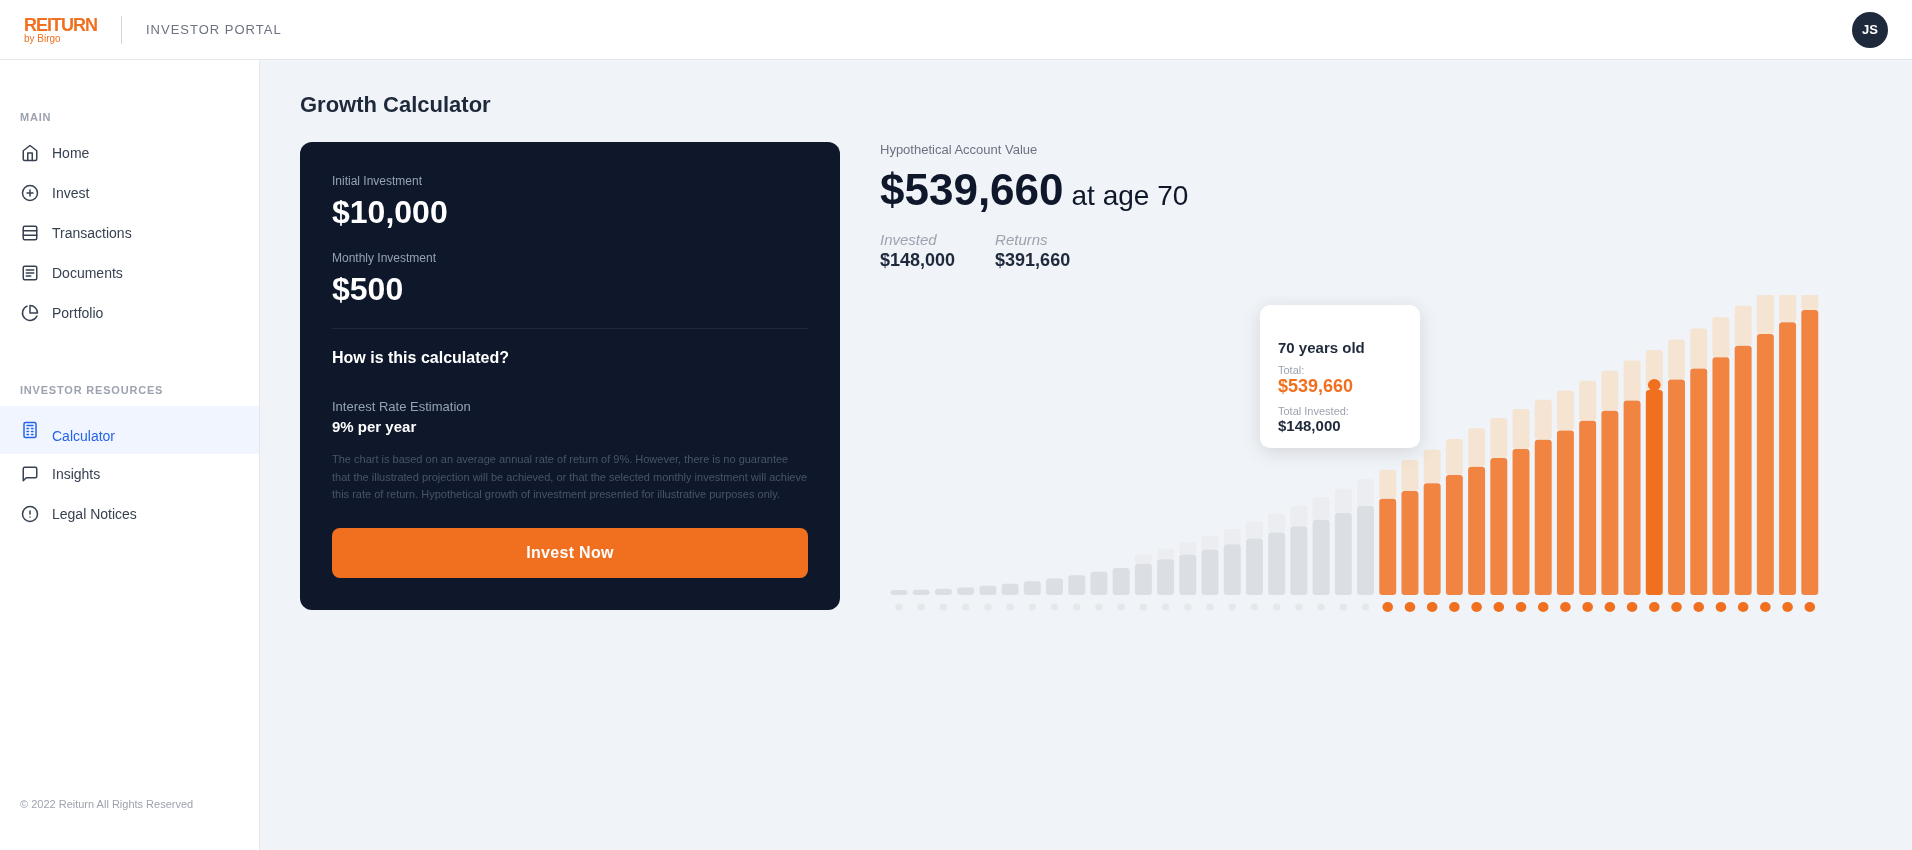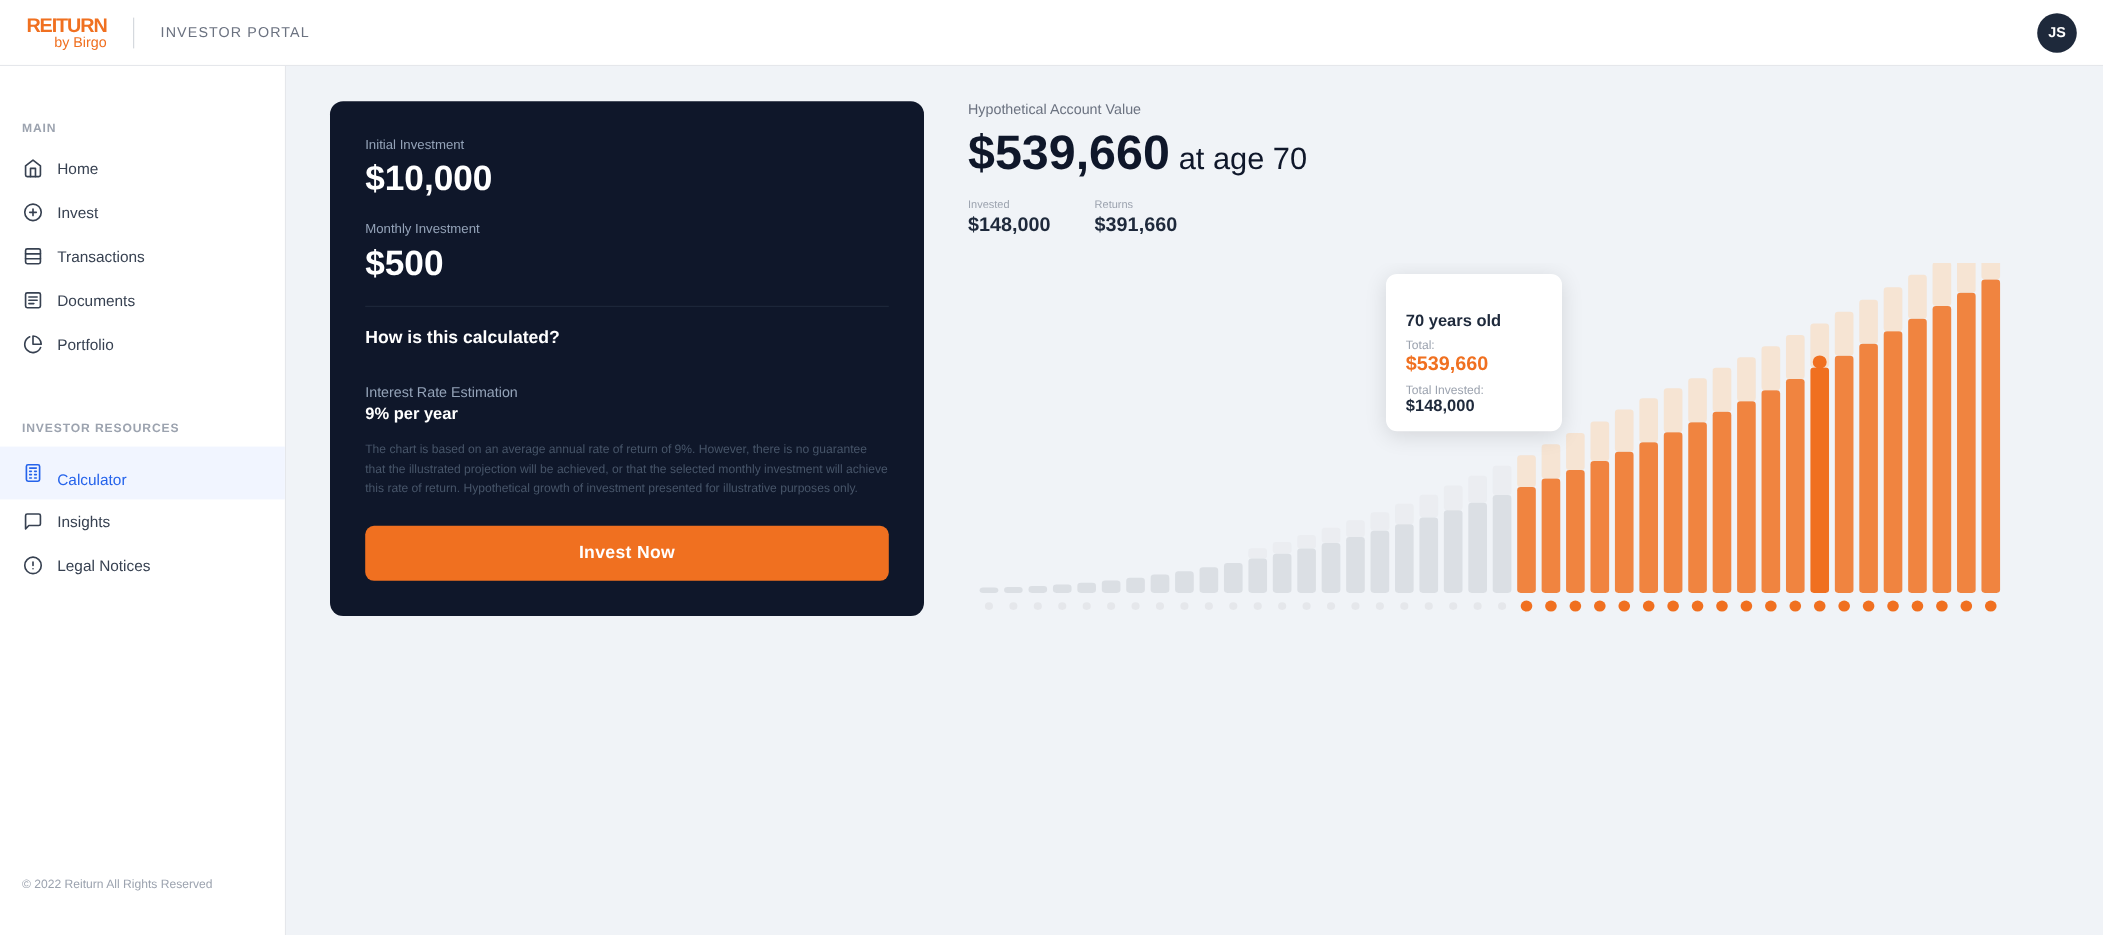--- a/index.html
+++ b/index.html
@@ -7,21 +7,21 @@
 
     
     .header {
       display: flex; align-items: center; justify-content: space-between;
       background: #fff; height: 60px; padding: 0 24px;
       border-bottom: 1px solid #e5e7eb; flex-shrink: 0;
     }
     .header-left { display: flex; align-items: center; gap: 16px; }
     .logo-text { font-size: 18px; font-weight: 800; color: #f07020; letter-spacing: -1px; }
     .logo-wrap { display: flex; flex-direction: column; line-height: 1; }
-    .by-birgo { font-size: 13px; color: #f07020; text-align: right; }
+    .by-birgo { font-size: 10px; color: #f07020; }
     .divider-v { width: 1px; height: 28px; background: #d1d5db; margin: 0 8px; }
     .portal-label { font-size: 13px; color: #6b7280; letter-spacing: 1px; text-transform: uppercase; font-weight: 500; }
     .avatar { width: 36px; height: 36px; background: #1e293b; border-radius: 50%; display: flex; align-items: center; justify-content: center; color: #fff; font-size: 13px; font-weight: 700; }
 
     
     .main-layout { display: flex; flex: 1; overflow: hidden; }
 
     
     .sidebar {
       width: 260px; background: #fff; border-right: 1px solid #e5e7eb;
@@ -67,21 +67,21 @@
     }
 
     
     .calc-results { flex: 1; padding: 0 40px; position: relative; }
     .hypo-label { font-size: 13px; color: #6b7280; margin-bottom: 8px; }
     .account-value { display: flex; align-items: baseline; gap: 8px; margin-bottom: 16px; }
     .value-big { font-size: 44px; font-weight: 800; color: #0f172a; }
     .value-age { font-size: 28px; font-weight: 400; color: #0f172a; }
     .stats-row { display: flex; gap: 40px; margin-bottom: 24px; }
     .stat-group {}
-    .stat-label { font-size: 10px; color: #9ca3af; margin-bottom: 2px; }
+    .stat-label { font-size: 15px; color: #9ca3af; margin-bottom: 2px; font-style: italic; }
     .stat-value { font-size: 18px; font-weight: 600; color: #1e293b; }
 
     
     .chart-area { position: relative; height: 320px; overflow: hidden; }
 
     
     .tooltip-box {
       position: absolute; top: 10px; left: 380px;
       background: #fff; border-radius: 10px; padding: 14px 18px;
       box-shadow: 0 4px 20px rgba(0,0,0,0.12); z-index: 10; min-width: 160px;
@@ -205,20 +205,21 @@
           <line x1="12" y1="16" x2="12.01" y2="16"></line>
         </svg>
       </span>
       <span>Legal Notices</span>
     </div>
 
     <div class="sidebar-footer">© 2022 Reiturn All Rights Reserved</div>
   </aside>
 
   <main class="content">
+    <h1 class="page-title">Growth Calculator</h1>
 
     <div class="calc-layout">
 
       <div class="calc-card">
         <div class="calc-field-label">Initial Investment</div>
         <div class="calc-field-value">$10,000</div>
 
         <div class="calc-field-label">Monthly Investment</div>
         <div class="calc-field-value">$500</div>
 

